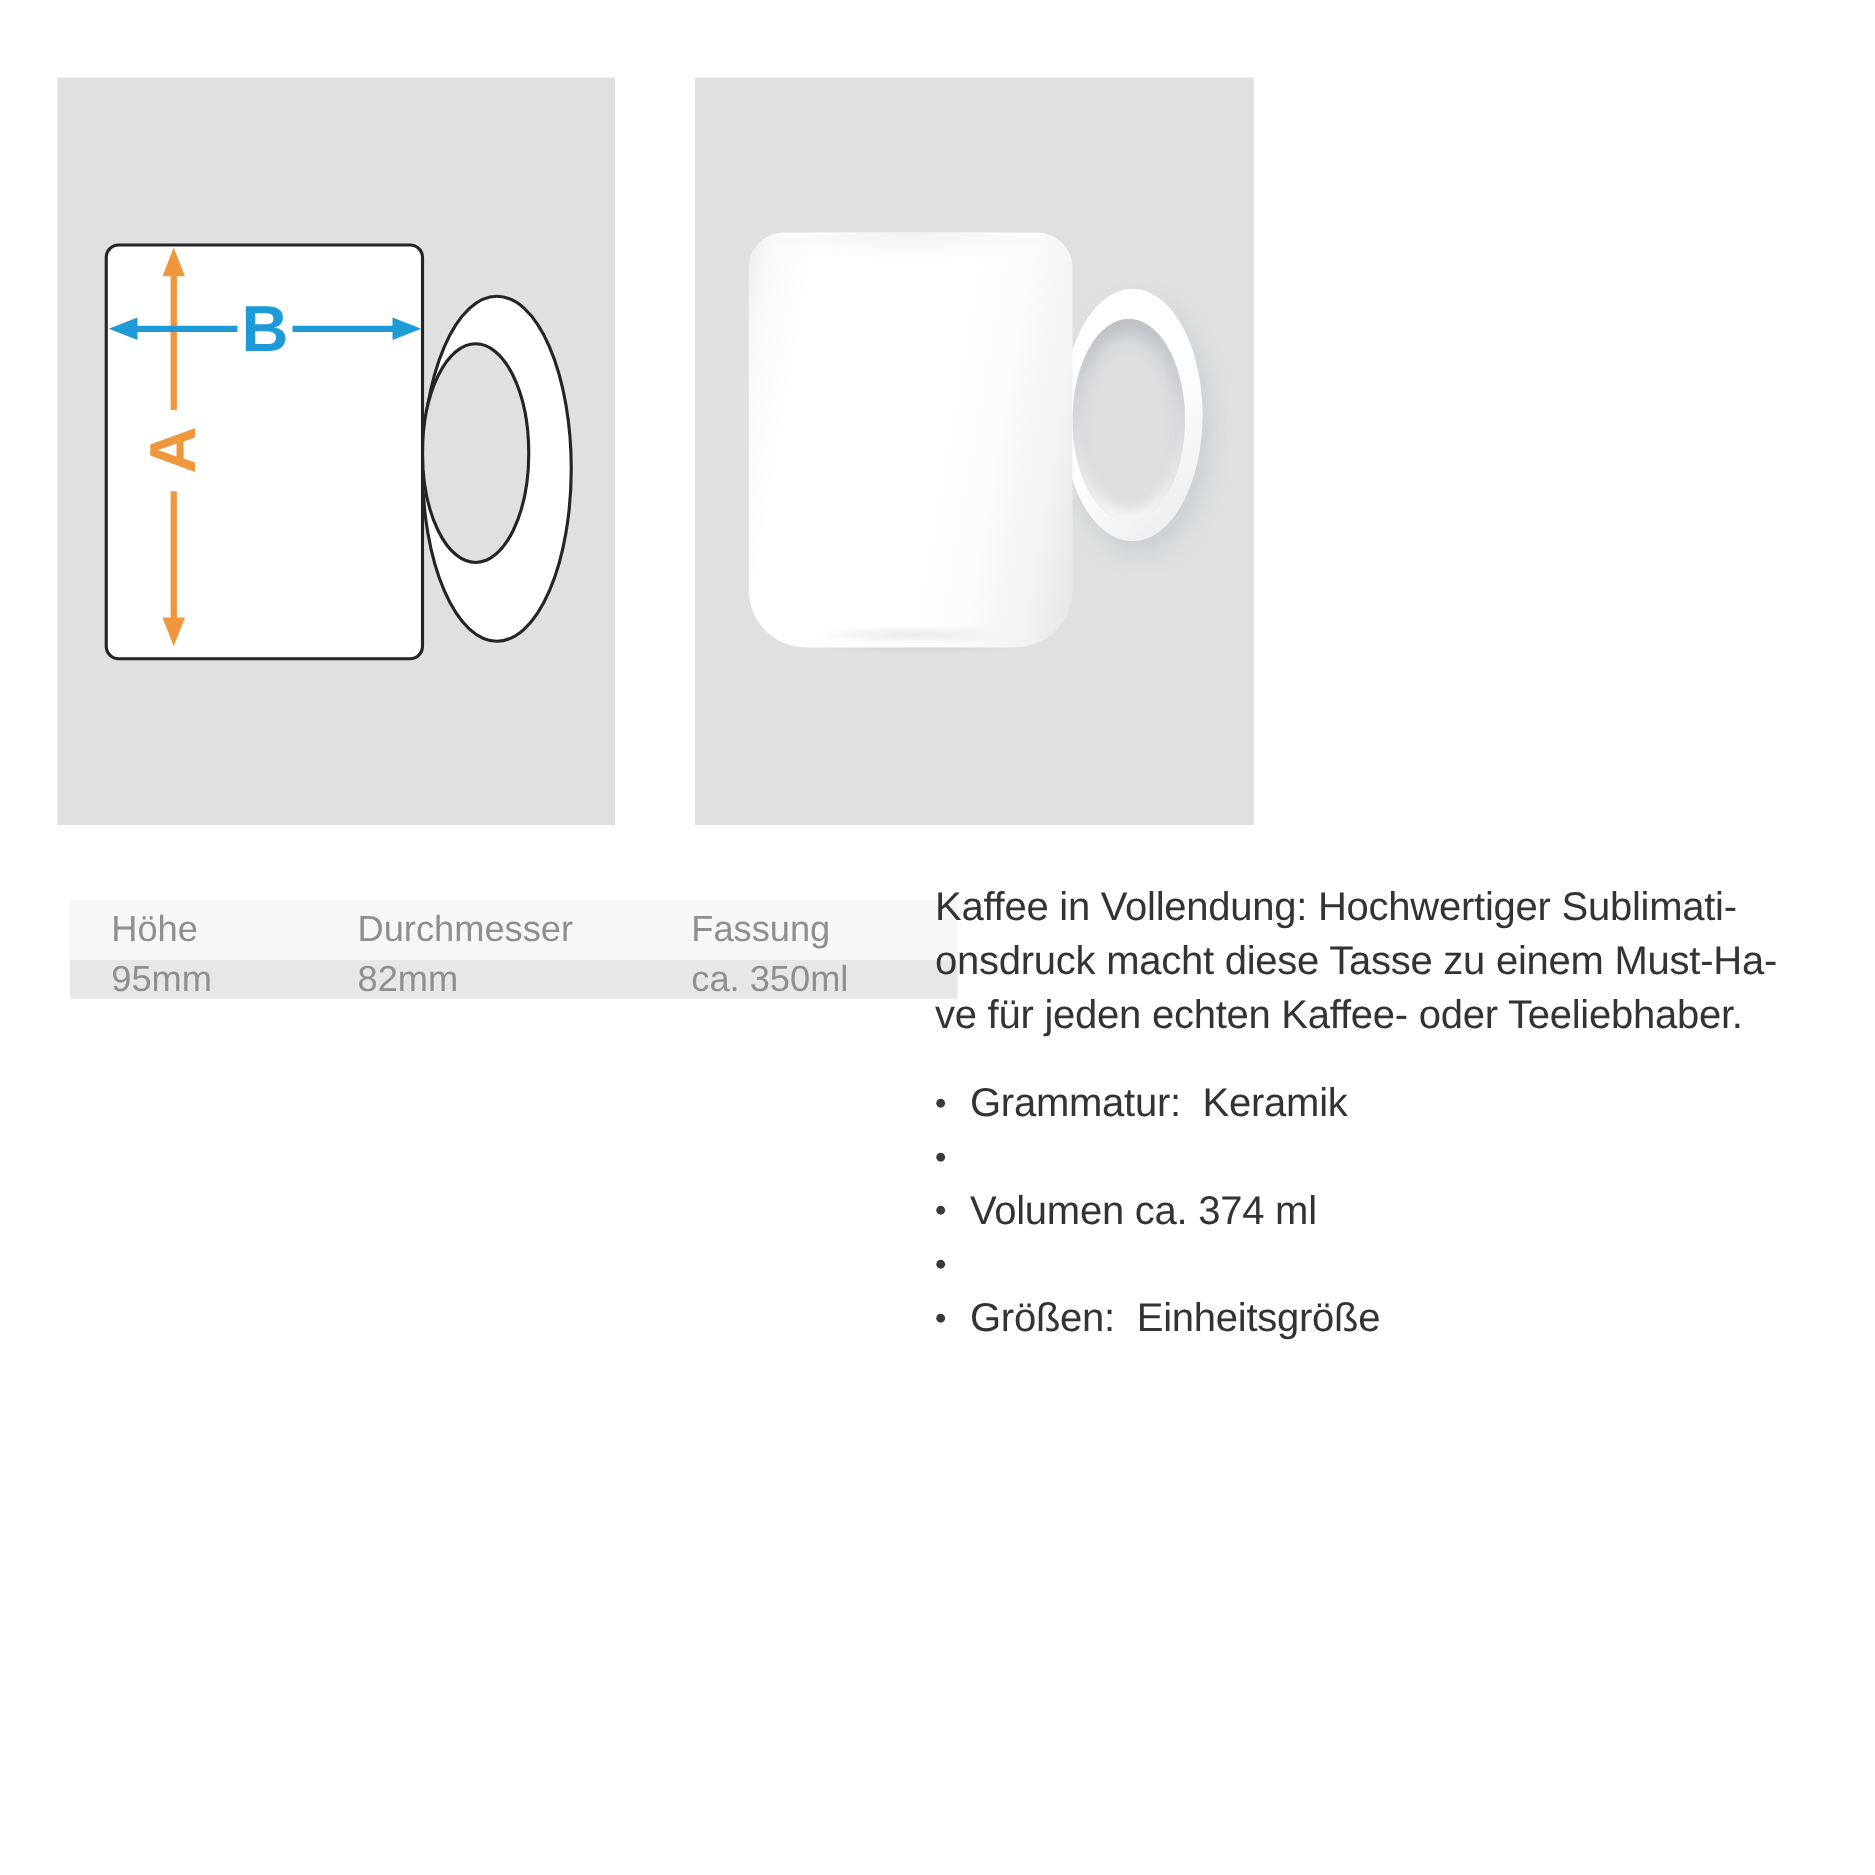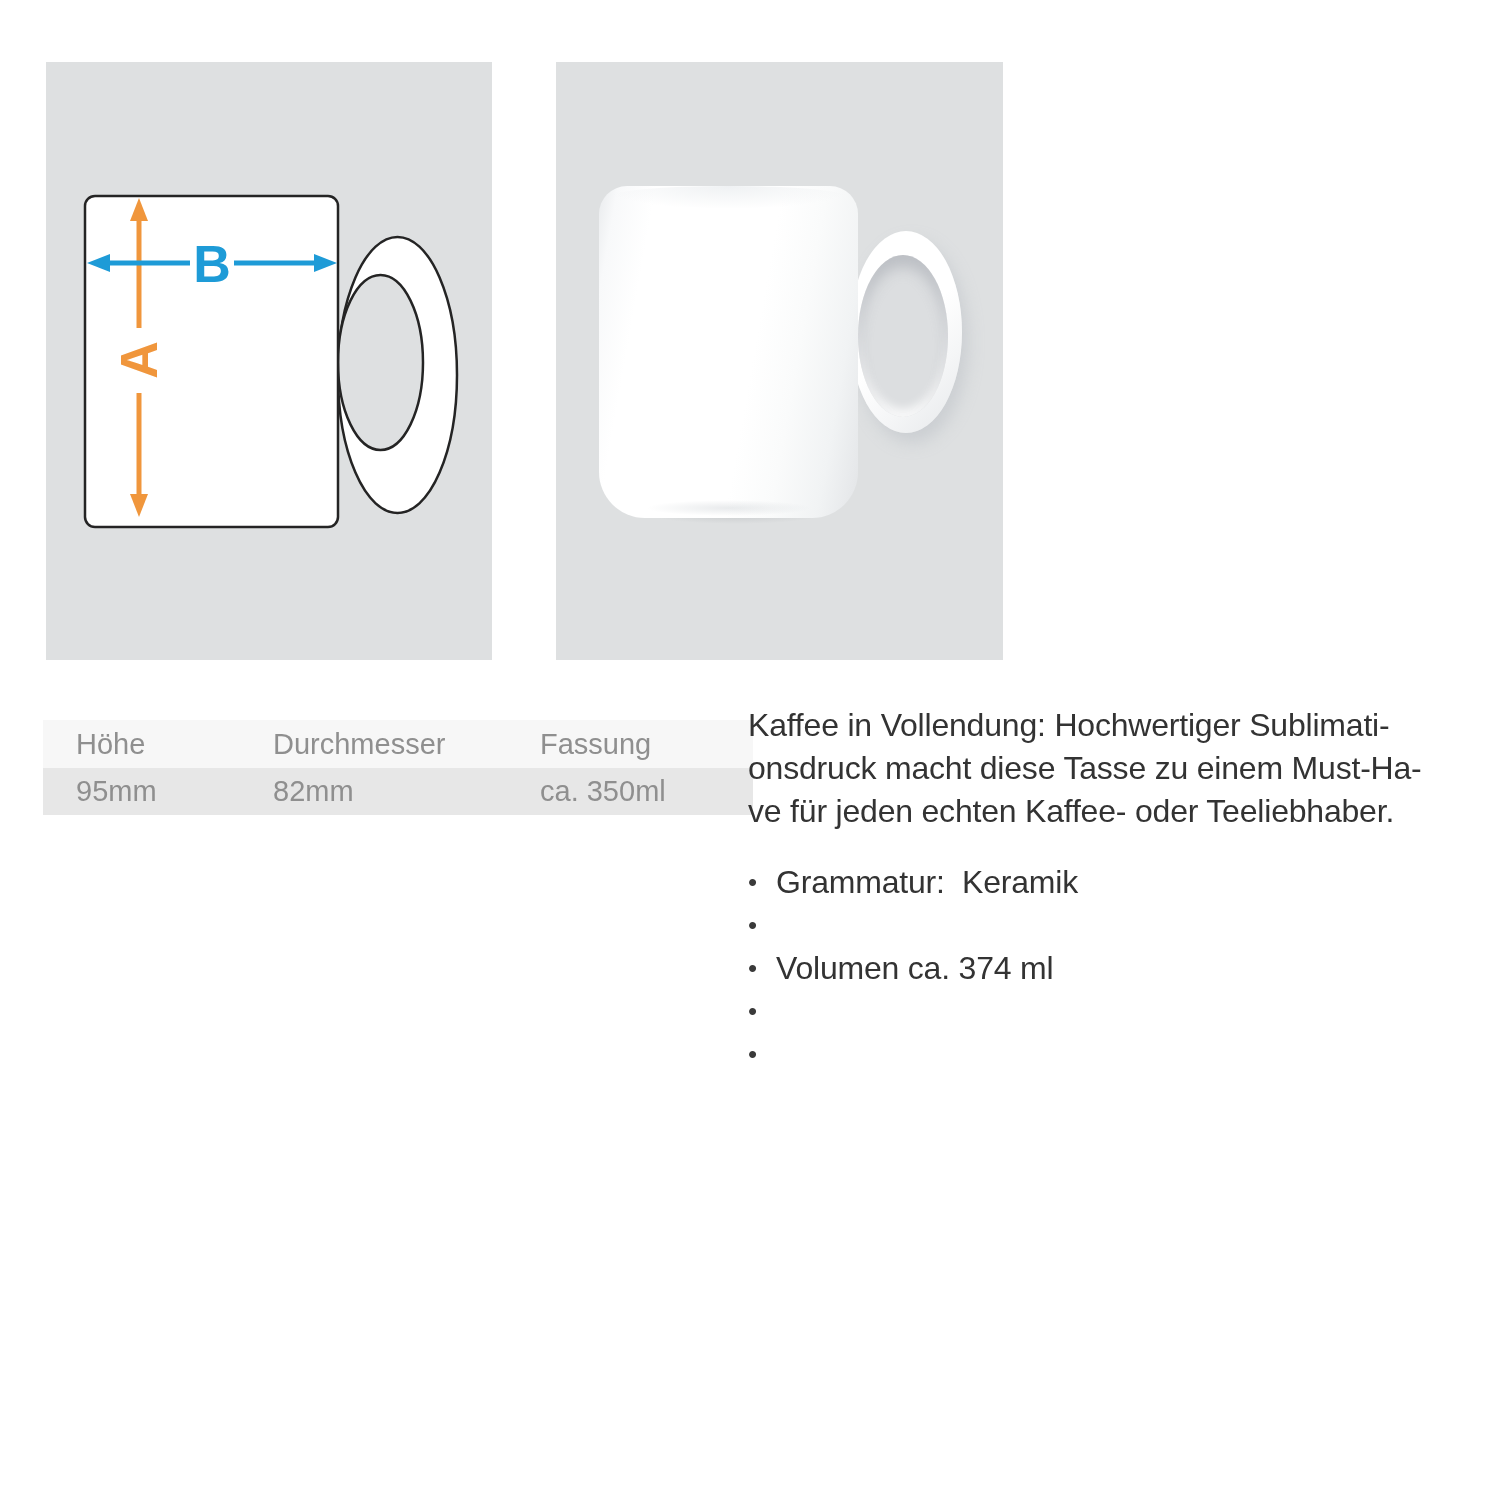--- a/index.html
+++ b/index.html
@@ -39,24 +39,24 @@
   .mug-body::after{ 
     content:"";position:absolute;left:18%;right:18%;bottom:2px;height:16px;border-radius:50%;
     background:radial-gradient(ellipse at center, rgba(190,196,201,0.35) 0%, rgba(190,196,201,0) 70%);
   }
   .mug-body::before{ 
     content:"";position:absolute;left:4%;right:4%;top:0;height:22px;border-radius:50%;
     background:radial-gradient(ellipse at top, rgba(235,238,240,0.8) 0%, rgba(235,238,240,0) 75%);
   }
 
   
-  .size-table{position:absolute;left:43px;top:720px;width:710px;font-size:29px;color:#8f8f8f;}
+  .size-table{position:absolute;left:56px;top:720px;width:710px;font-size:29px;color:#8f8f8f;}
   .size-row{display:grid;grid-template-columns:197px 267px 1fr;align-items:center;padding-left:33px;}
   .size-row.head{height:48px;background:#f7f7f7;}
-  .size-row.vals{height:47px;background:#e7e7e7;}
+  .size-row.vals{height:31px;background:#e7e7e7;}
 
   
   .details{position:absolute;left:748px;top:704px;width:720px;color:#333333;}
   .details .intro{
     margin:0;font-size:32px;line-height:43px;white-space:pre;letter-spacing:-0.2px;
   }
   .spec-list{list-style:none;margin:28px 0 0 0;padding:0;}
   .spec-list li{display:flex;align-items:flex-start;}
   .spec-dot{width:28px;flex:0 0 28px;font-size:26px;line-height:43px;color:#3a3a3a;}
   .spec-text{font-size:32px;line-height:43px;white-space:pre;letter-spacing:-0.2px;}
@@ -125,15 +125,16 @@
     </li>
     <li>
       <span class="spec-dot">•</span>
       <span class="spec-text">Volumen ca. 374 ml</span>
     </li>
     <li>
       <span class="spec-dot">•</span>
     </li>
     <li>
       <span class="spec-dot">•</span>
+      <span class="spec-text">Größen:  Einheitsgröße</span>
     </li>
   </ul>
 </div>
 
 </body></html>

